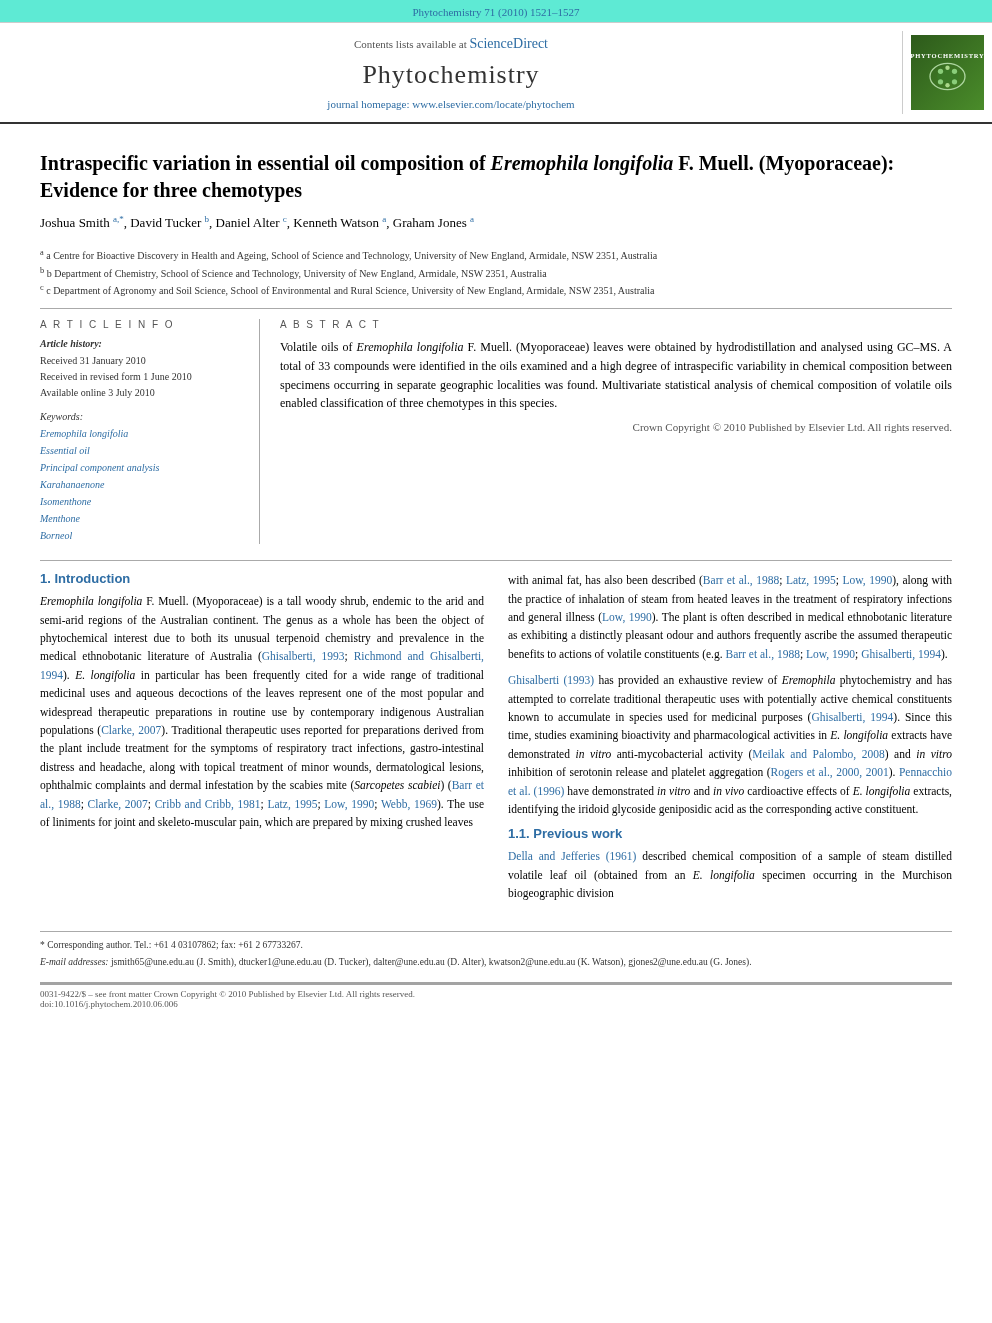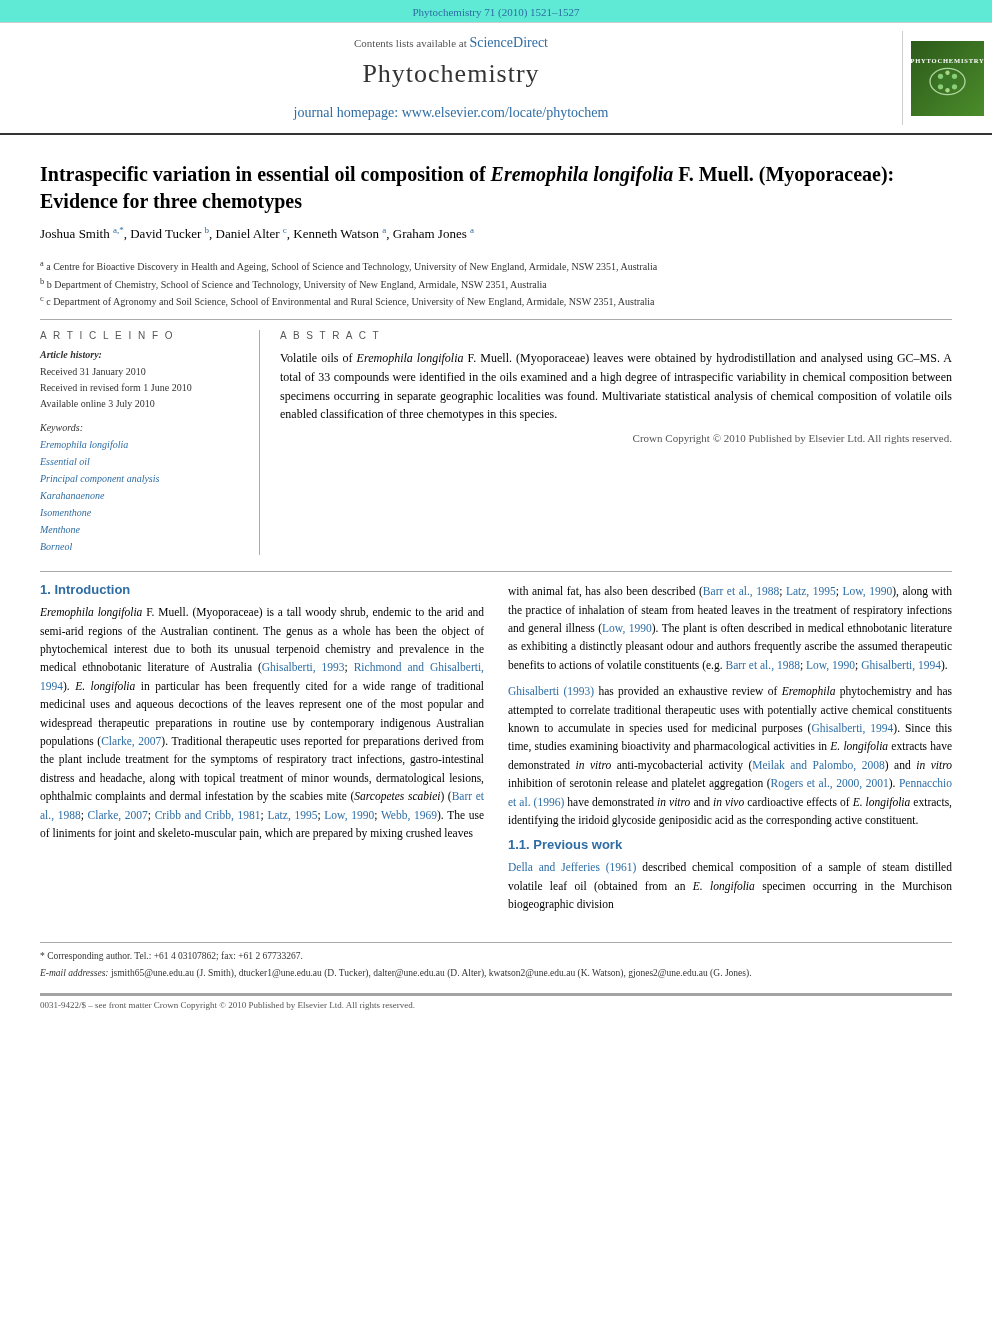--- a/index.html
+++ b/index.html
@@ -63,23 +63,23 @@
       font-size: 14px;
     }
     .journal-title-big {
       font-size: 26px;
       font-weight: normal;
       color: #333;
       letter-spacing: 1px;
       margin: 4px 0;
     }
     .journal-homepage {
-      font-size: 14px;
-      color: #555;
-      margin-top: 12px;
+      font-size: 11px;
+      color: #555;
+      margin-top: 4px;
     }
     .journal-homepage span {
       color: #2e6da4;
     }
     .phytochem-logo {
       width: 90px;
       display: flex;
       align-items: center;
       justify-content: center;
       border-left: 1px solid #ccc;
@@ -364,13 +364,14 @@
 
 <div class="footnote-section">
   <p>* Corresponding author. Tel.: +61 4 03107862; fax: +61 2 67733267.</p>
   <p>
     <em>E-mail addresses:</em> <span>jsmith65@une.edu.au (J. Smith), dtucker1@une.edu.au (D. Tucker), dalter@une.edu.au (D. Alter), kwatson2@une.edu.au (K. Watson), gjones2@une.edu.au (G. Jones).</span>
   </p>
 </div>
 
 <div class="bottom-bar">
   <div>0031-9422/$ – see front matter Crown Copyright © 2010 Published by Elsevier Ltd. All rights reserved.</div>
+  <div>doi:10.1016/j.phytochem.2010.06.006</div>
 </div>
 
 </body></html>

